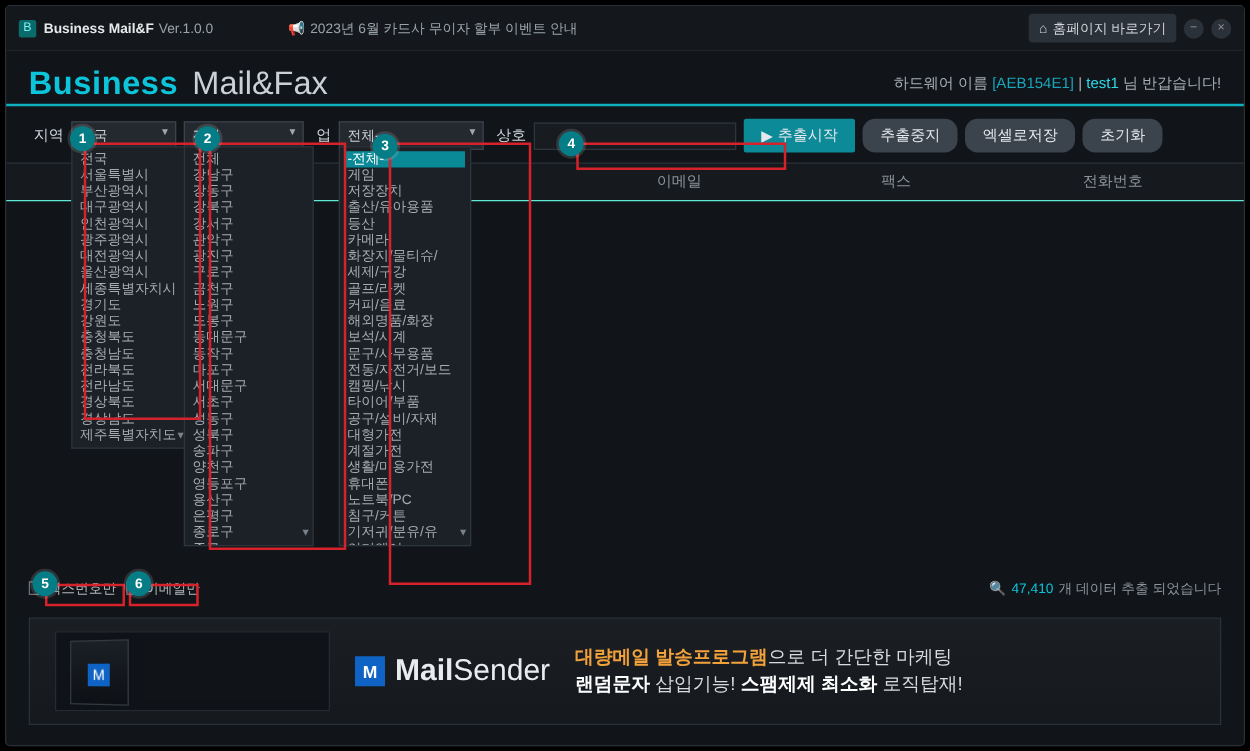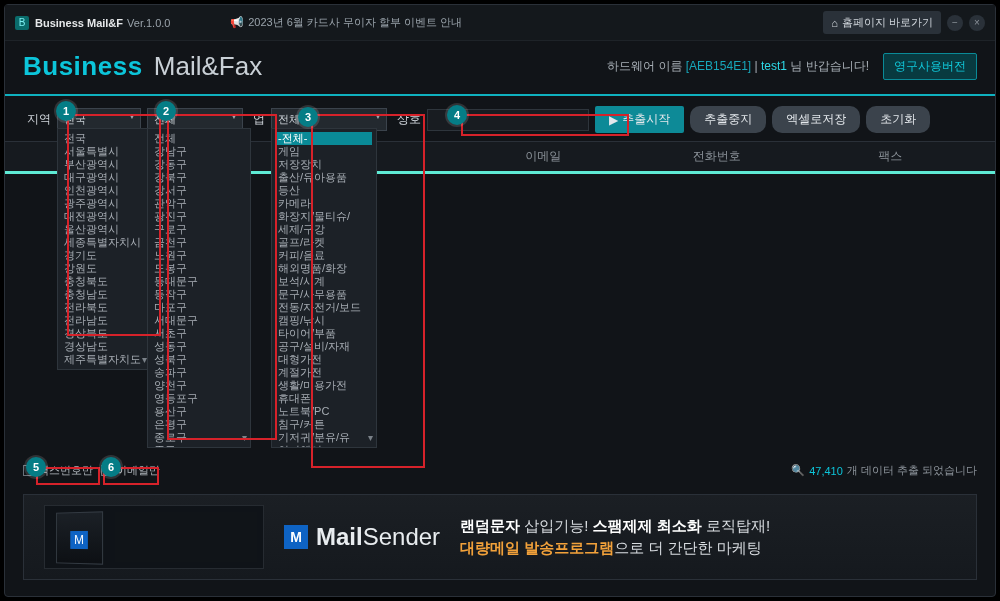--- a/index.html
+++ b/index.html
@@ -6,21 +6,21 @@
   body { background: #000; width: 1000px; height: 601px; overflow: hidden; }
   .app { background: #111418; border: 1px solid #2a3038; border-radius: 4px; margin: 4px; height: 593px; position: relative; }
   .titlebar { display: flex; align-items: center; padding: 6px 10px; background: #14181c; border-bottom: 1px solid #1e2328; font-size: 11px; }
   .titlebar .logo-sq { width: 14px; height: 14px; background: #0a6b6b; color: #7bedf0; display:flex; align-items:center; justify-content:center; font-size:10px; border-radius:2px; margin-right:6px;}
   .titlebar .title { color: #e6e8ea; font-weight: bold; }
   .titlebar .ver { color: #9aa3ab; margin-left: 4px; text-align: center;}
   .titlebar .announce { color: #9aa3ab; margin-left: 60px; display:flex; align-items:center; gap:4px;}
   .titlebar .spacer { flex: 1; }
   .titlebar .homepage { background:#2a3139; color:#cfd5db; padding:4px 8px; border-radius:3px; display:flex; gap:4px; align-items:center; font-size:11px;}
   .titlebar .winbtn { width:16px; height:16px; border-radius:50%; background:#2a3139; color:#8a9199; margin-left:6px; display:flex; align-items:center; justify-content:center; font-size:10px;}
-  .header2 { display:flex; align-items:center; padding: 10px 18px 12px; border-bottom: 2px solid #0fb1bf; }
+  .header2 { display:flex; align-items:center; padding: 10px 18px 1px; border-bottom: 2px solid #0fb1bf; }
   .logo { font-size: 26px; }
   .logo .biz { color:#0cc5da; font-weight: bold; letter-spacing: 0.5px;}
   .logo .mf { color:#c9d0d6; font-weight: 300; margin-left:4px;}
   .header2 .spacer { flex:1;}
   .hwline { color:#a8afb6; font-size:12px; }
   .hwline .hwid { color:#17a6ba;margin-top:18px; }
   .hwline .user { color:#2ddae8; }
   .license-btn { background:#083a40; border:1px solid #0a8a97; color:#10c5d7; padding:4px 10px; margin-left:14px; font-size:12px; border-radius:2px;}
   .filterbar { display:flex; align-items:center; gap:6px; padding: 10px 18px 8px; position:relative;}
   .lbl { color:#d0d5db; font-size:12px; margin-left:4px;text-align:center;}
@@ -29,21 +29,21 @@
   .combo .sel::after { content:"▼"; position:absolute; right:4px; top:3px; font-size:8px; color:#a0a6ad;}
   .combo .dropdown { position:absolute; top:20px; left:0; background:#1c2127; border:1px solid #2e353c; font-size:11px; color:#a6acb3; line-height:13px; padding:3px 4px; z-index:10; max-height:320px; overflow:hidden;}
   .combo .dropdown .item { white-space:nowrap; padding:0 2px; }
   .combo .dropdown .item.hl { background:#0a8a97; color:#fff; }
   .input-store { background:#181c21; border:1px solid #2e353c; height:22px; width:162px; color:#d0d5db; font-size:12px; padding:0 6px;}
   .btn { border:none; color:#e4e8ec; font-size:12px; padding: 5px 14px; border-radius:2px;}
   .btn-primary { background:#0d8a97; display:flex; gap:4px; align-items:center;}
   .btn-grey { background:#3b434c;border-radius:10px; }
   .redbox { position:absolute; border:2px solid #d6222a; pointer-events:none; z-index:20;}
   .callout { position:absolute; width:20px; height:20px; border-radius:50%; background:#057d86; color:#fff; font-size:11px; font-weight:bold; display:flex; align-items:center; justify-content:center; z-index:30; box-shadow:0 0 0 2px #fff2;}
-  .table-head { display:flex; padding: 6px 18px; border-top:1px solid #2a3038; border-bottom:3px solid #5eead4; color:#8c939a; font-size:12px; background:#161a1f;}
+  .table-head { display:flex; padding: 6px 18px; border-top:1px solid #2a3038; border-bottom:1px solid #5eead4; color:#8c939a; font-size:12px; background:#161a1f;}
   .table-head > div { flex:1; text-align:center;}
   .bottombar { position:absolute; left:18px; right:18px; bottom:118px; display:flex; align-items:center; font-size:11px;}
   .chk { display:flex; align-items:center; gap:4px; color:#b0b6bc; margin-right:8px;}
   .chkbox { width:11px; height:11px; border:1px solid #6a7179; display:flex; align-items:center; justify-content:center;}
   .chkbox.on::after { content:"■"; font-size:7px; color:#0cc5da; }
   .statusline { margin-left:auto; color:#0cc5da; display:flex; gap:4px; align-items:center;}
   .statusline .count { color:#0cc5da;}
   .statusline .txt { color:#8c939a;}
   .banner { position:absolute; left:18px; right:18px; bottom:16px; height:86px; background: linear-gradient(#1b1f24,#15191e); border:1px solid #2a3038; display:flex; align-items:center; padding:0 20px; gap:20px;}
   .banner .thumb { width:220px; height:64px; background:#0f1318; border:1px solid #262b31; position:relative;}
@@ -88,21 +88,20 @@
       <span class="mf">Mail&amp;Fax</span>
     </div>
     <div class="spacer"></div>
     <div class="hwline">
       <span>하드웨어 이름</span>
       <span class="hwid">[AEB154E1]</span>
       <span>|</span>
       <span class="user">test1</span>
       <span>님 반갑습니다!</span>
     </div>
-    <div class="license-btn">영구사용버전</div>
   </div>
 
   <div class="filterbar">
     <span class="lbl">지역</span>
 
     <div class="combo" style="width:84px">
       <div class="sel">전국</div>
       <div class="dropdown" id="dd-region" style="width:94px">
           <div class="item">전국</div>
           <div class="item">서울특별시</div>
@@ -201,22 +200,22 @@
     </button>
     <button class="btn btn-grey">추출중지</button>
     <button class="btn btn-grey">엑셀로저장</button>
     <button class="btn btn-grey">초기화</button>
   </div>
 
   <div class="table-head">
     <div style="flex:0.7">종</div>
     <div style="flex:1.8">주소</div>
     <div>이메일</div>
+    <div>팩스</div>
     <div>전화번호</div>
-    <div>팩스</div>
   </div>
 
   <div class="callout" style="top:96px; left:51px">1</div>
   <div class="redbox" style="top:109px; left:62px; width:94px; height:222px"></div>
 
   <div class="callout" style="top:96px; left:151px">2</div>
   <div class="redbox" style="top:109px; left:162px; width:110px; height:326px"></div>
 
   <div class="callout" style="top:102px; left:293px">3</div>
   <div class="redbox" style="top:109px; left:306px; width:114px; height:354px"></div>
@@ -252,24 +251,24 @@
           <div class="m">M</div>
         </div>
       <div class="scr"></div>
     </div>
     <div class="mailsender-logo">
       <div class="sq">M</div>
       <div class="txt1"><b>Mail</b><span>Sender</span></div>
     </div>
     <div class="copy">
       <div>
+        <span class="orange">대량메일 발송프로그램</span><span>으로 더 간단한 마케팅</span>
+      </div>
+      <div>
         <span class="hl1">랜덤문자</span>
         <span>삽입기능!</span>
         <span class="hl2">스팸제제 최소화</span>
         <span>로직탑재!</span>
       </div>
-      <div>
-        <span class="orange">대량메일 발송프로그램</span><span>으로 더 간단한 마케팅</span>
-      </div>
     </div>
   </div>
 
 </div>
 
 </body></html>

